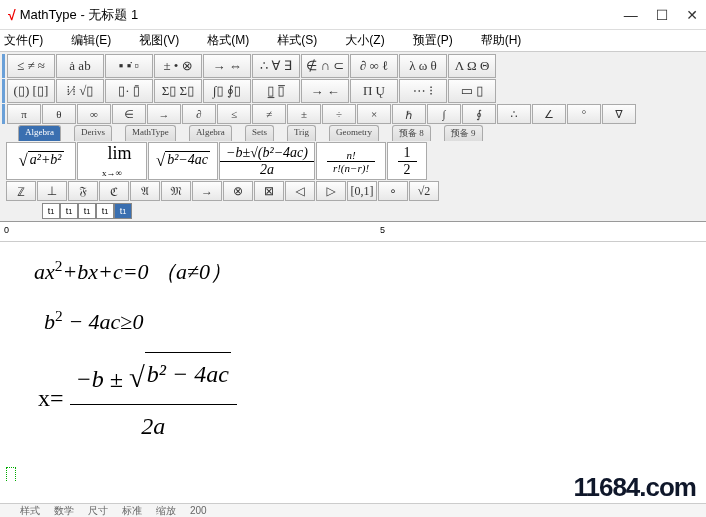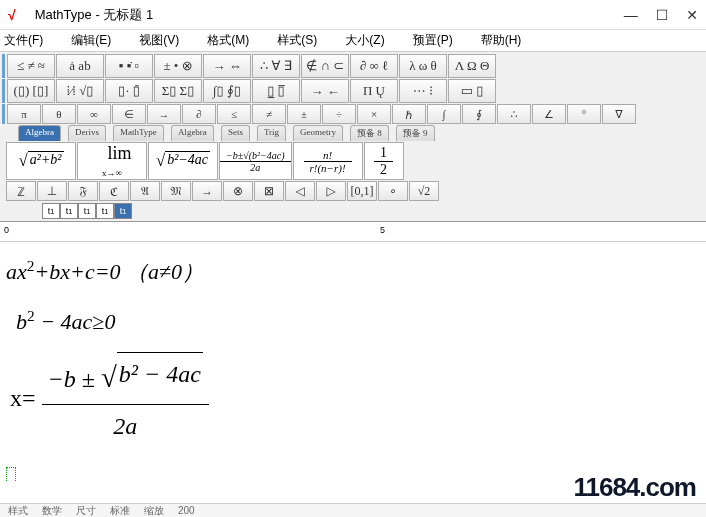--- a/index.html
+++ b/index.html
@@ -1,50 +1,50 @@
 <!DOCTYPE html>
 <html><head>
 <meta charset="utf-8">
 <style>
 * { margin: 0; padding: 0; box-sizing: border-box; }
 body { font-family: "Microsoft YaHei", "SimSun", sans-serif; font-size: 12px; background: #fff; width: 706px; height: 517px; overflow: hidden; position: relative; }
 .titlebar { height: 30px; background: #fff; display: flex; align-items: center; padding: 0 8px; border-bottom: 1px solid #ddd; }
 .titlebar .logo { color: #e00; font-weight: bold; margin-right: 4px; font-size: 14px; }
-.titlebar .title { flex: 1; font-size: 13px; margin-left: 15px; }
+.titlebar .title { flex: 1; font-size: 13px; }
 .titlebar .winbtns { display: flex; gap: 18px; font-size: 14px; color: #333; }
 .menubar { height: 22px; background: #fff; display: flex; align-items: center; padding: 0 4px; gap: 28px; font-size: 12px; border-bottom: 1px solid #ccc; }
 .menubar span { cursor: default; }
 .toolbox { background: #f0f0f0; border-bottom: 1px solid #999; padding: 2px; }
 .tbrow { display: flex; gap: 1px; margin-bottom: 1px; border-left: 3px solid #6aa0d8; padding-left: 2px; }
 .tb { background: linear-gradient(#fdfdfd,#e8e8e8); border: 1px solid #aaa; height: 24px; min-width: 48px; display: flex; align-items: center; justify-content: center; font-size: 13px; font-family: "Times New Roman", serif; color: #333; cursor: pointer; }
 .tb.sm { min-width: 34px; height: 20px; font-size: 11px; }
-.tabs { display: flex; gap: 7px; margin: 1px 0 1px 4px; padding-left: 12px; }
+.tabs { display: flex; gap: 13px; margin: 1px 0 1px 4px; padding-left: 12px; }
 .tab { background: linear-gradient(#eee,#ddd); border: 1px solid #aaa; border-bottom: none; padding: 1px 6px; font-size: 9px; font-family: Tahoma; color: #444; border-radius: 3px 3px 0 0; cursor: pointer; }
 .tab.active { background: #3a6fb0; color: #fff; }
 .bigrow { display: flex; gap: 1px; margin-left: 4px; }
 .bigcell { background: #fff; border: 1px solid #aaa; height: 38px; min-width: 70px; display: flex; align-items: center; justify-content: center; font-family: "Times New Roman", serif; font-size: 14px; font-style: italic; }
 .smallbar { display: flex; gap: 1px; margin: 1px 0 1px 4px; }
 .smallbar .tb { min-width: 30px; height: 20px; font-size: 12px; }
 .ttabs { display: flex; gap: 0; margin-left: 40px; margin-top: 2px; }
 .tt { width: 18px; height: 16px; border: 1px solid #888; background: #fff; font-size: 9px; display: flex; align-items: center; justify-content: center; }
 .tt.active { background: #3a6fb0; color: #fff; }
 .ruler { height: 20px; background: #fff; border-bottom: 1px solid #ccc; position: relative; font-size: 9px; }
 .editor { background: #fff; padding: 10px 6px; font-family: "Times New Roman", serif; font-size: 22px; line-height: 1.8; height: 240px; overflow: hidden; }
-.eq { margin-bottom: 10px; font-style: italic; }
+.eq { margin-bottom: 10px; font-style: italic; margin-left: 28px; }
 .eq .rm { font-style: normal; }
 .sup { font-size: 0.7em; vertical-align: super; font-style: normal; }
 .frac { display: inline-block; text-align: center; vertical-align: middle; }
 .frac .num { display: block; border-bottom: 1.5px solid #000; padding: 0 6px; }
 .frac .den { display: block; padding: 0 6px; }
 .sqrt { display: inline-flex; align-items: stretch; }
 .sqrt .rad { font-style: normal; font-size: 1.2em; }
 .sqrt .body { border-top: 1.5px solid #000; padding: 0 2px; }
 .cursor { border: 1px dotted #0a0; width: 10px; height: 18px; display: inline-block; margin-top: 8px; }
 .watermark { position: absolute; right: 10px; bottom: 14px; font-family: Arial; font-size: 26px; font-weight: bold; color: #0f172a; letter-spacing: -1px; }
-.statusbar { position: absolute; bottom: 0; left: 0; right: 0; height: 14px; background: #f5f5f5; border-top: 1px solid #ccc; font-size: 10px; display: flex; align-items: center; padding: 0 8px; gap: 14px; color: #666; }
+.statusbar { position: absolute; bottom: 0; left: 0; right: 0; height: 14px; background: #f5f5f5; border-top: 1px solid #ccc; font-size: 10px; display: flex; align-items: center; padding: 0 20px; gap: 14px; color: #666; }
 </style>
 </head>
 <body>
 
 <div class="titlebar">
   <span class="logo">√</span>
   <span class="title">MathType - 无标题 1</span>
   <div class="winbtns">
     <span>—</span>
     <span>☐</span>
@@ -130,21 +130,21 @@
       </div>
     <div class="bigcell">
         <span style="font-style:normal;text-align:center;"><span style="font-size:18px;margin-left:15px;">lim</span><br><span style="font-size:9px;">x→∞</span></span>
       </div>
     <div class="bigcell">
         <span class="sqrt">
           <span class="rad">√</span>
           <span class="body">b²−4ac</span>
         </span>
       </div>
-    <div class="bigcell" style="font-size:10px;">
+    <div class="bigcell" style="font-size:14px;">
         <span class="frac">
           <span class="num">−b±√(b²−4ac)</span>
           <span class="den">2a</span>
         </span>
       </div>
     <div class="bigcell" style="font-size:11px;">
         <span class="frac">
           <span class="num">n!</span>
           <span class="den">r!(n−r)!</span>
         </span>

